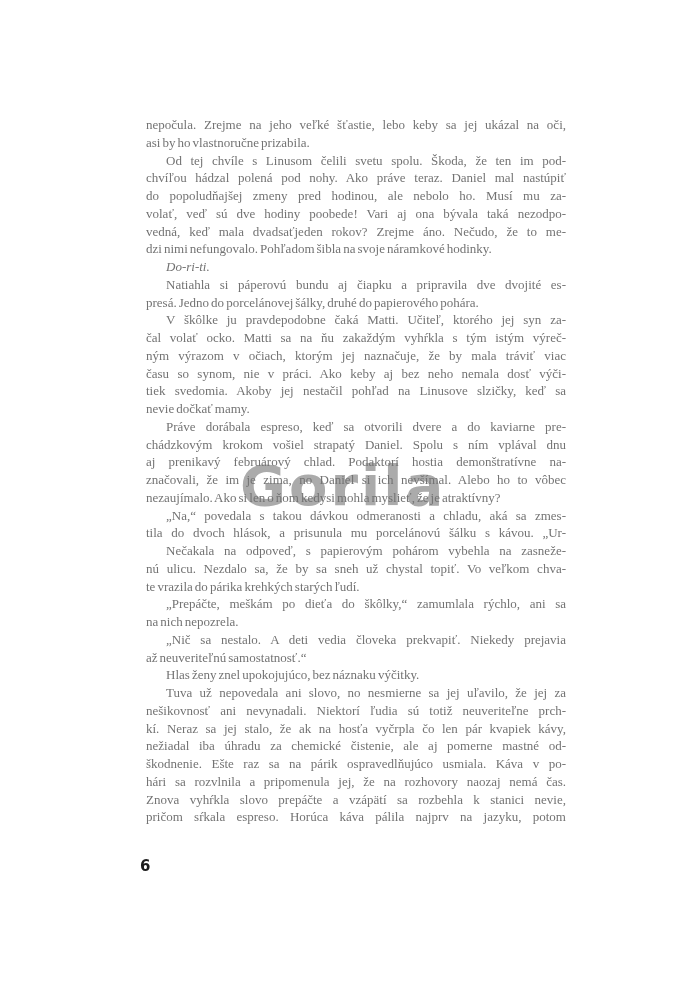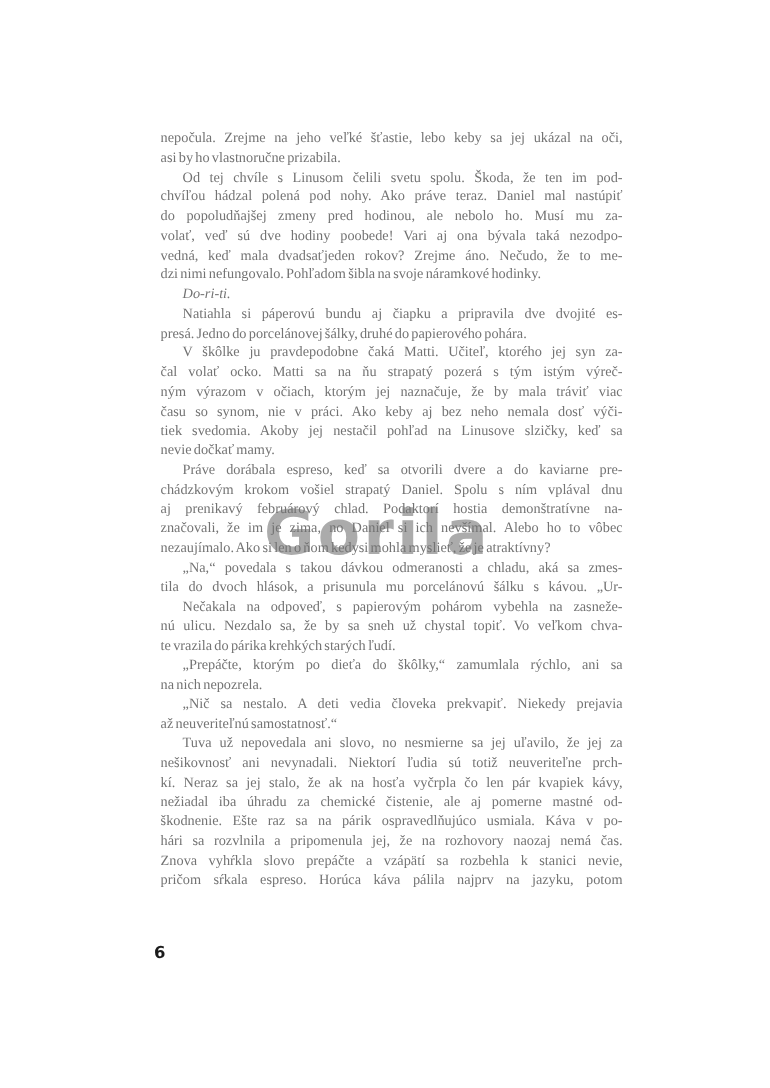--- a/index.html
+++ b/index.html
@@ -79,39 +79,40 @@
       <div class="line indent">Od tej chvíle s Linusom čelili svetu spolu. Škoda, že ten im pod-</div>
       <div class="line">chvíľou hádzal polená pod nohy. Ako práve teraz. Daniel mal nastúpiť</div>
       <div class="line">do popoludňajšej zmeny pred hodinou, ale nebolo ho. Musí mu za-</div>
       <div class="line">volať, veď sú dve hodiny poobede! Vari aj ona bývala taká nezodpo-</div>
       <div class="line">vedná, keď mala dvadsaťjeden rokov? Zrejme áno. Nečudo, že to me-</div>
       <div class="line end">dzi nimi nefungovalo. Pohľadom šibla na svoje náramkové hodinky.</div>
       <div class="line indent italic end">Do-ri-ti.</div>
       <div class="line indent">Natiahla si páperovú bundu aj čiapku a pripravila dve dvojité es-</div>
       <div class="line end">presá. Jedno do porcelánovej šálky, druhé do papierového pohára.</div>
       <div class="line indent">V škôlke ju pravdepodobne čaká Matti. Učiteľ, ktorého jej syn za-</div>
-      <div class="line">čal volať ocko. Matti sa na ňu strapatý pozerá s tým istým výreč-</div>
+      <div class="line">čal volať ocko. Matti sa na ňu zakaždým vyhŕkla s tým istým výreč-</div>
       <div class="line">ným výrazom v očiach, ktorým jej naznačuje, že by mala tráviť viac</div>
       <div class="line">času so synom, nie v práci. Ako keby aj bez neho nemala dosť výči-</div>
       <div class="line">tiek svedomia. Akoby jej nestačil pohľad na Linusove slzičky, keď sa</div>
       <div class="line end">nevie dočkať mamy.</div>
       <div class="line indent">Práve dorábala espreso, keď sa otvorili dvere a do kaviarne pre-</div>
       <div class="line">chádzkovým krokom vošiel strapatý Daniel. Spolu s ním vplával dnu</div>
       <div class="line">aj prenikavý februárový chlad. Podaktorí hostia demonštratívne na-</div>
       <div class="line">značovali, že im je zima, no Daniel si ich nevšímal. Alebo ho to vôbec</div>
       <div class="line end">nezaujímalo. Ako si len o ňom kedysi mohla myslieť, že je atraktívny?</div>
       <div class="line indent">„Na,“ povedala s takou dávkou odmeranosti a chladu, aká sa zmes-</div>
       <div class="line">tila do dvoch hlások, a prisunula mu porcelánovú šálku s kávou. „Ur-</div>
       <div class="line indent">Nečakala na odpoveď, s papierovým pohárom vybehla na zasneže-</div>
       <div class="line">nú ulicu. Nezdalo sa, že by sa sneh už chystal topiť. Vo veľkom chva-</div>
       <div class="line end">te vrazila do párika krehkých starých ľudí.</div>
-      <div class="line indent">„Prepáčte, ktorým po dieťa do škôlky,“ zamumlala rýchlo, ani sa</div>
+      <div class="line indent">„Prepáčte, meškám po dieťa do škôlky,“ zamumlala rýchlo, ani sa</div>
       <div class="line end">na nich nepozrela.</div>
       <div class="line indent">„Nič sa nestalo. A deti vedia človeka prekvapiť. Niekedy prejavia</div>
       <div class="line end">až neuveriteľnú samostatnosť.“</div>
+      <div class="line indent end">Hlas ženy znel upokojujúco, bez náznaku výčitky.</div>
       <div class="line indent">Tuva už nepovedala ani slovo, no nesmierne sa jej uľavilo, že jej za</div>
       <div class="line">nešikovnosť ani nevynadali. Niektorí ľudia sú totiž neuveriteľne prch-</div>
       <div class="line">kí. Neraz sa jej stalo, že ak na hosťa vyčrpla čo len pár kvapiek kávy,</div>
       <div class="line">nežiadal iba úhradu za chemické čistenie, ale aj pomerne mastné od-</div>
       <div class="line">škodnenie. Ešte raz sa na párik ospravedlňujúco usmiala. Káva v po-</div>
       <div class="line">hári sa rozvlnila a pripomenula jej, že na rozhovory naozaj nemá čas.</div>
       <div class="line">Znova vyhŕkla slovo prepáčte a vzápätí sa rozbehla k stanici nevie,</div>
       <div class="line">pričom sŕkala espreso. Horúca káva pálila najprv na jazyku, potom</div>
     </div>
   <div class="page-number">6</div>

